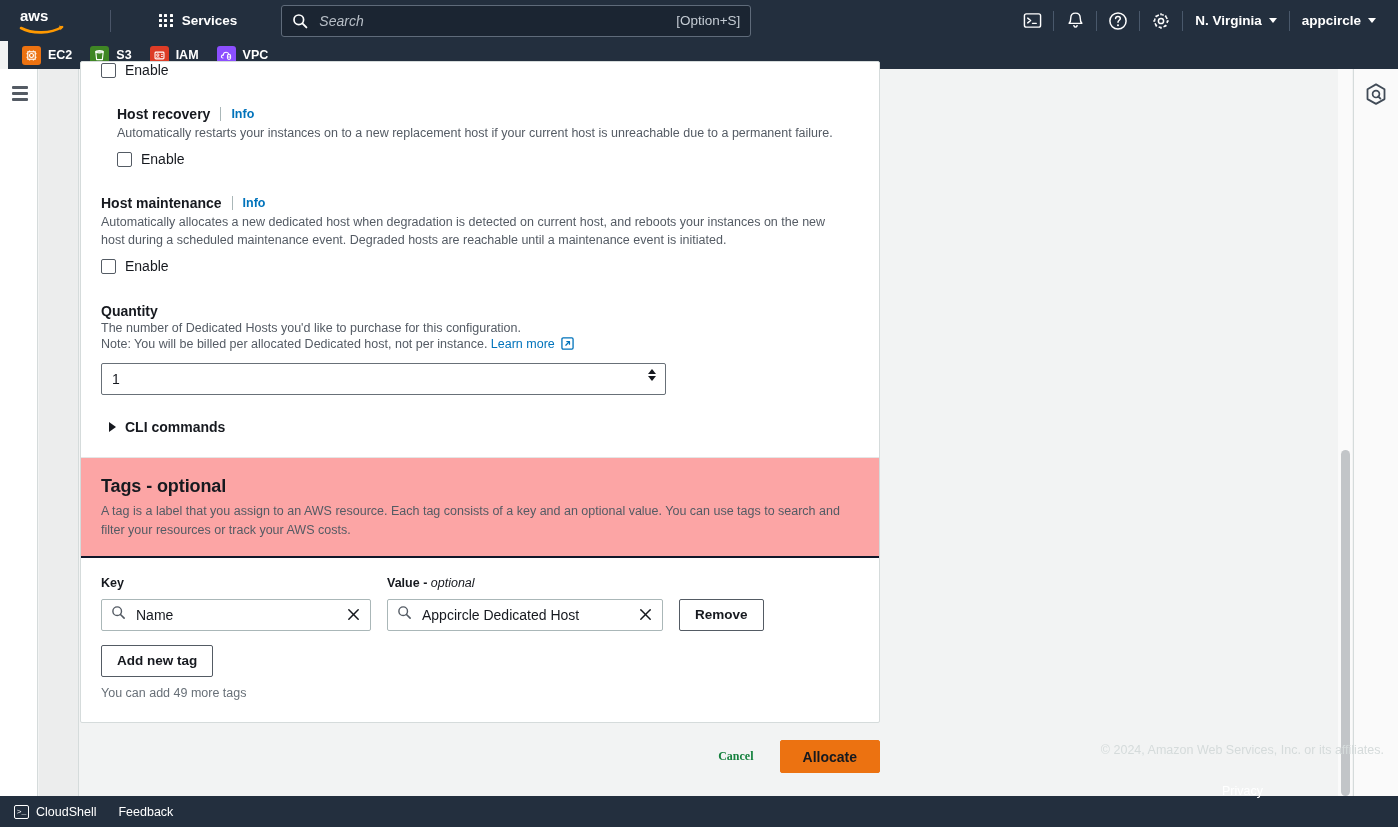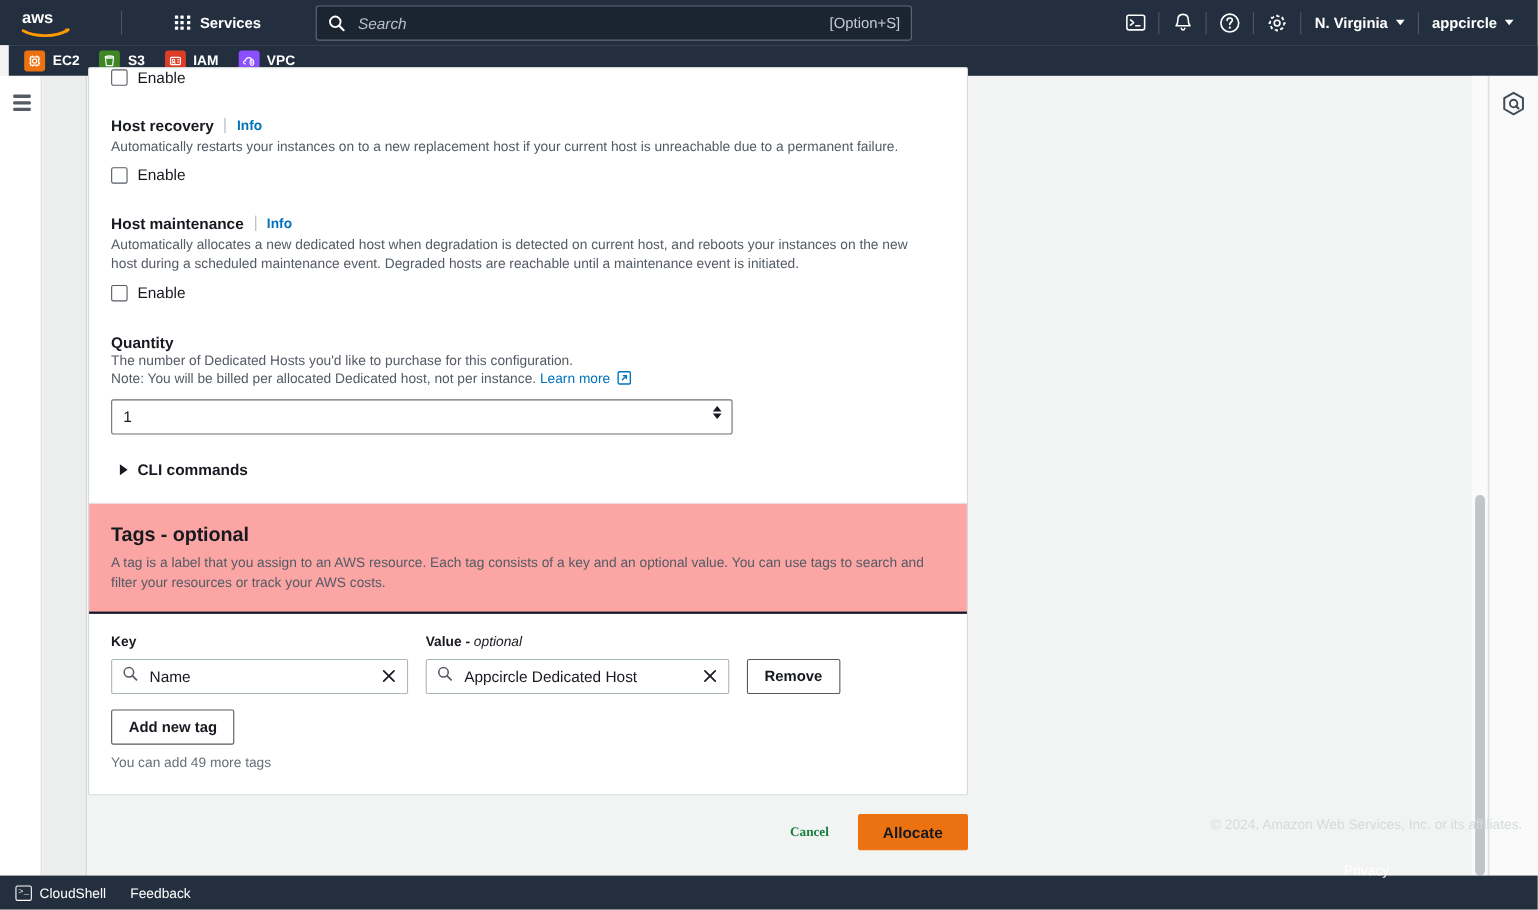--- a/index.html
+++ b/index.html
@@ -22,21 +22,21 @@
   .aws-logo svg { display:block; }
   .nav-div { width:1px; height:22px; background:#4a5568; margin:0 8px; }
   .services-btn {
     display:flex; align-items:center; gap:9px; color:#fff; font-size:13.5px; font-weight:700;
     padding: 5px 8px; cursor:pointer; border-radius:2px;
   }
   .grid9 { display:grid; grid-template-columns:repeat(3,3px); grid-template-rows:repeat(3,3px); gap:2.4px; }
   .grid9 i { display:block; width:3px;height:3px;background:#fff;border-radius:0.5px; }
 
   .searchwrap {
-    position:relative; margin-left:10px; width:542px; height:32px;
+    position:relative; margin-left:4px; width:470px; height:32px;
     background:#1b2532; border:1px solid #5f6b7a; border-radius:3px;
     display:flex; align-items:center; padding: 0 10px;
   }
   .searchwrap .s-ico { flex:0 0 auto; margin-right:9px; display:flex; }
   .searchwrap input {
     flex:1; background:transparent; border:none; outline:none;
     color:#d5dbdb; font-size:14px; font-family:inherit; font-style:italic;
   }
   .searchwrap input::placeholder { color:#b8bfc7; font-style:italic; opacity:1; }
   .shortcut { color:#c5ccd4; font-size:13.5px; white-space:nowrap; }
@@ -342,21 +342,21 @@
 
     <div class="panel">
 
       <div class="pad" style="padding-top:0;">
 
         <div class="cbrow" style="margin-top:0;">
           <span class="cbox"></span>
           <span class="cblabel">Enable</span>
         </div>
 
-        <div class="field" style="margin-top:26px;">
+        <div class="field" style="margin-top:26px;margin-left:16px;">
           <div class="flabel">
             <b>Host recovery</b>
             <span class="vdiv"></span>
             <span class="info">Info</span>
           </div>
           <p class="fdesc">Automatically restarts your instances on to a new replacement host if your current host is unreachable due to a permanent failure.</p>
           <div class="cbrow">
             <span class="cbox"></span>
             <span class="cblabel">Enable</span>
           </div>

